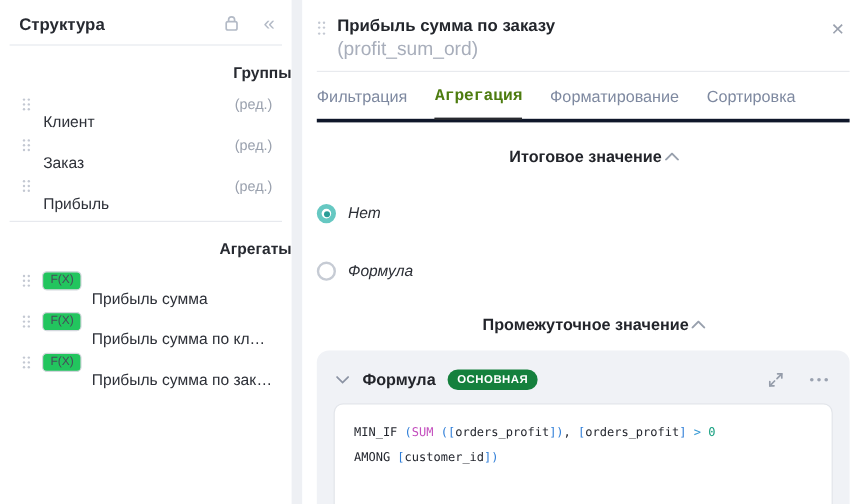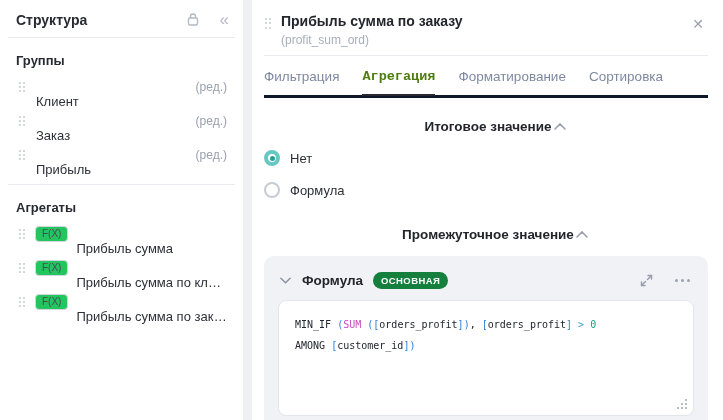--- a/index.html
+++ b/index.html
@@ -15,54 +15,54 @@
 
   
   .sidebar { width:243px; flex:0 0 243px; background:#fff; padding-top:0; }
   .sb-header { display:flex; align-items:center; padding:11px 14px 9px 16px; }
   .sb-title { font-weight:700; font-size:14px; color:#272a31; flex:1; }
   .sb-icons { display:flex; align-items:center; gap:20px; }
   .icon-btn { border:none; background:none; cursor:pointer; display:flex; align-items:center; color:#b3bac6; padding:0; }
   .collapse-glyph { font-size:17px; color:#b3bac6; line-height:1; }
   .divider { height:1px; background:#e7e9ee; margin:0 8px; }
 
-  .sb-section-heading { font-weight:700; font-size:13px; color:#272a31; margin:15px 0 2px 16px; }
+  .sb-section-heading { font-weight:700; font-size:13px; color:#272a31; margin:15px 0 2px 16px;text-align:right; }
 
   .sb-row { display:flex; align-items:center; height:34px; padding:0 16px 0 18px; }
   .drag-dots { width:8px; height:13px; display:grid; grid-template-columns:1fr 1fr; grid-template-rows:1fr 1fr 1fr; gap:0; flex:0 0 8px; cursor:grab; }
   .drag-dots i { width:2px; height:2px; border-radius:50%; background:#c3c8d2; margin:auto; }
   .sb-row .label { margin-left:10px; color:#2d3038; flex:1; white-space:nowrap; overflow:hidden; text-overflow:ellipsis;margin-top:28px; }
   .edit-link { color:#9aa1ae; font-size:12px; margin-left:8px; cursor:pointer; }
 
   .fx-badge { margin-left:9px; font-size:10px; color:#454c59; border:1px solid #d3d7dd; border-radius:4px; padding:1px 6px 2px; background:#22c55e; flex:0 0 auto; }
   .sb-row .agg-label { margin-left:8px; }
 
   
   .gap-strip { width:9px; flex:0 0 9px; background:#eef0f4; }
 
   
   .panel { flex:1; background:#fff; display:flex; flex-direction:column; padding:0 15px 0 12px; overflow:hidden; }
 
   .panel-header { display:flex; align-items:flex-start; padding-top:13px; padding-bottom:8px; border-bottom:1px solid #e8eaee; }
   .panel-header .drag-dots { margin-top:4px; }
   .ph-titles { flex:1; margin-left:9px; }
   .ph-title { font-weight:700; font-size:14px; color:#23262c; }
-  .ph-subtitle { font-size:12px; color:#a8aebb; margin-top:4px; }
+  .ph-subtitle { font-size:16px; color:#a8aebb; margin-top:4px; }
   .close-btn { border:none; background:none; color:#9aa1ae; font-size:14px; cursor:pointer; padding:2px 4px; line-height:1; margin-top:2px; }
 
   .tabs { display:flex; gap:23px; border-bottom:3px solid #0f172a; }
   .tab { position:relative; padding:13px 0 11px; font-size:13.5px; color:#7e89a0; cursor:pointer; }
   .tab--active { color:#4d7c0f; font-weight:700;font-family:Liberation Mono, monospace; }
   .tab--active::after { content:""; position:absolute; left:0; right:0; bottom:-1px; height:2px; background:#27292f; }
 
   .section-heading { display:flex; align-items:center; justify-content:center; margin-top:21px;padding-left:20px; }
   .section-heading .sh-text { font-weight:700; font-size:13.5px; color:#23252b; }
   .chev-btn { border:none; background:none; cursor:pointer; padding:2px; display:flex; }
 
-  .radio-row { display:flex; align-items:center; margin-top:16px; cursor:pointer; }
+  .radio-row { display:flex; margin-top:32px; cursor:pointer;font-style:italic; }
   .radio { width:16px; height:16px; border-radius:50%; flex:0 0 16px; position:relative; background:#fff; }
   .radio--on { border:4.5px solid #66c8c2; }
   .radio--on::after { content:""; position:absolute; left:50%; top:50%; width:5px; height:5px; margin:-2.5px 0 0 -2.5px; border-radius:50%; background:#2a9d97; }
   .radio--off { border:2px solid #c6cbd4; }
   .radio-label { margin-left:10px; color:#2c2f36; }
 
   .formula-card { margin-top:14px; background:#f0f2f6; border-radius:10px; padding:9px 14px 14px; flex:1; }
   .fc-header { display:flex; align-items:center; height:30px; }
   .fc-title { font-weight:700; font-size:13.5px; color:#23252b; margin-left:9px; }
   .fc-badge { margin-left:10px; background:#15803d; color:#fff; font-weight:700; font-size:9.5px; letter-spacing:.4px; border-radius:9px; padding:3px 8px 3px; }

